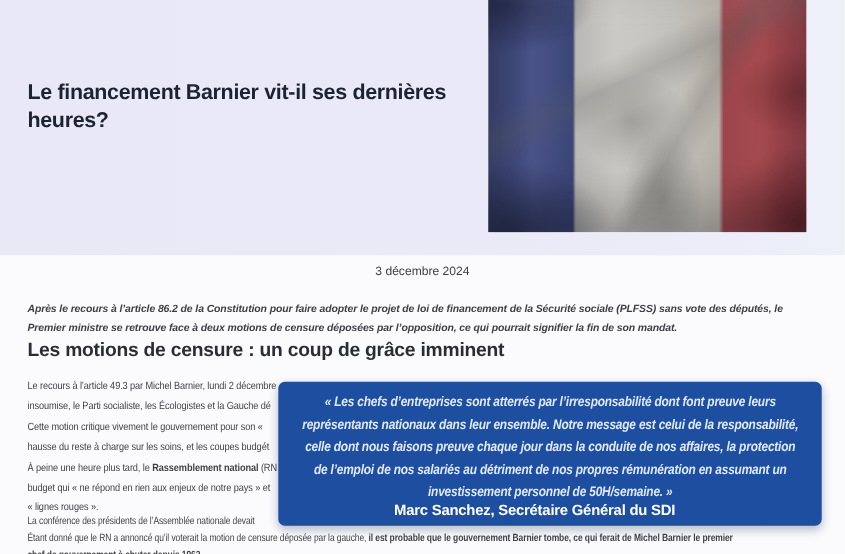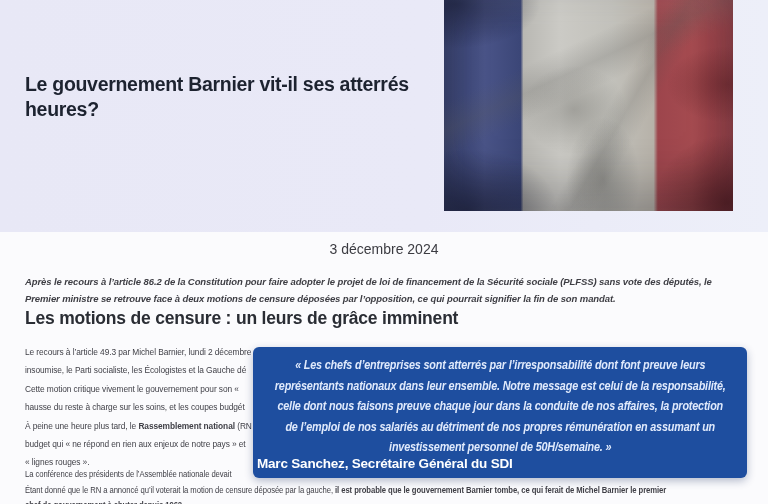--- a/index.html
+++ b/index.html
@@ -37,21 +37,21 @@
       radial-gradient(ellipse 30% 26% at 98% 40%, rgba(60,15,20,.35), transparent 70%),
       radial-gradient(ellipse 26% 30% at 45% 52%, rgba(70,70,65,.30), transparent 70%),
       radial-gradient(ellipse 18% 42% at 55% 85%, rgba(60,60,58,.35), transparent 70%),
       linear-gradient(155deg, transparent 30%, rgba(90,90,88,.22) 38%, transparent 46%),
       linear-gradient(120deg, transparent 55%, rgba(80,80,78,.18) 60%, transparent 66%);
   }
 
   
   .date{
     position:absolute;left:0;top:241px;width:768px;
-    text-align:center;font-size:14px;color:#3c3c42;
+    text-align:center;font-size:11px;color:#3c3c42;
   }
   .intro{
     position:absolute;left:25px;top:273px;width:722px;margin:0;
     font-size:9.5px;line-height:17px;font-style:italic;font-weight:700;
     color:#3e3e44;letter-spacing:-0.1px;
   }
   .h2{
     position:absolute;left:25px;top:308px;margin:0;
     font-size:17.5px;font-weight:700;letter-spacing:-0.2px;color:#2a2d34;
   }
@@ -75,42 +75,42 @@
     box-shadow:0 3px 9px rgba(20,40,90,.30);
     overflow:hidden;
   }
   .qt{
     margin:0;width:530px;transform:scaleX(0.865);transform-origin:0 0;
     font-size:12.5px;line-height:20.5px;letter-spacing:-0.2px;
     font-style:italic;font-weight:700;color:#e0eafc;text-align:center;
   }
   .qa{
     position:absolute;right:32px;bottom:7px;width:458px;
-    text-align:left;font-size:13.5px;font-weight:700;color:#ffffff;
+    text-align:center;font-size:13.5px;font-weight:700;color:#ffffff;
     letter-spacing:-0.2px;
   }
 </style>
 </head>
 <body>
 
 <div class="page">
 
   <header class="hero">
-    <h1 class="title">Le gouvernement Barnier vit-il ses atterrés heures?</h1>
+    <h1 class="title">Le financement Barnier vit-il ses dernières heures?</h1>
     <div class="flag">
       <div class="flag-texture"></div>
     </div>
   </header>
 
   <main>
     <div class="date">3 décembre 2024</div>
 
     <p class="intro">Après le recours à l’article 86.2 de la Constitution pour faire adopter le projet de loi de financement de la Sécurité sociale (PLFSS) sans vote des députés, le Premier ministre se retrouve face à deux motions de censure déposées par l’opposition, ce qui pourrait signifier la fin de son mandat.</p>
 
-    <h2 class="h2">Les motions de censure : un leurs de grâce imminent</h2>
+    <h2 class="h2">Les motions de censure : un coup de grâce imminent</h2>
 
     <div class="p p0">
         <div class="pline"><span>Le recours à l’article 49.3 par Michel Barnier, lundi 2 décembre</span></div>
         <div class="pline"><span>insoumise, le Parti socialiste, les Écologistes et la Gauche dé</span></div>
       </div>
     <div class="p p1">
         <div class="pline"><span>Cette motion critique vivement le gouvernement pour son « </span></div>
         <div class="pline"><span>hausse du reste à charge sur les soins, et les coupes budgét</span></div>
       </div>
     <div class="p p2">

